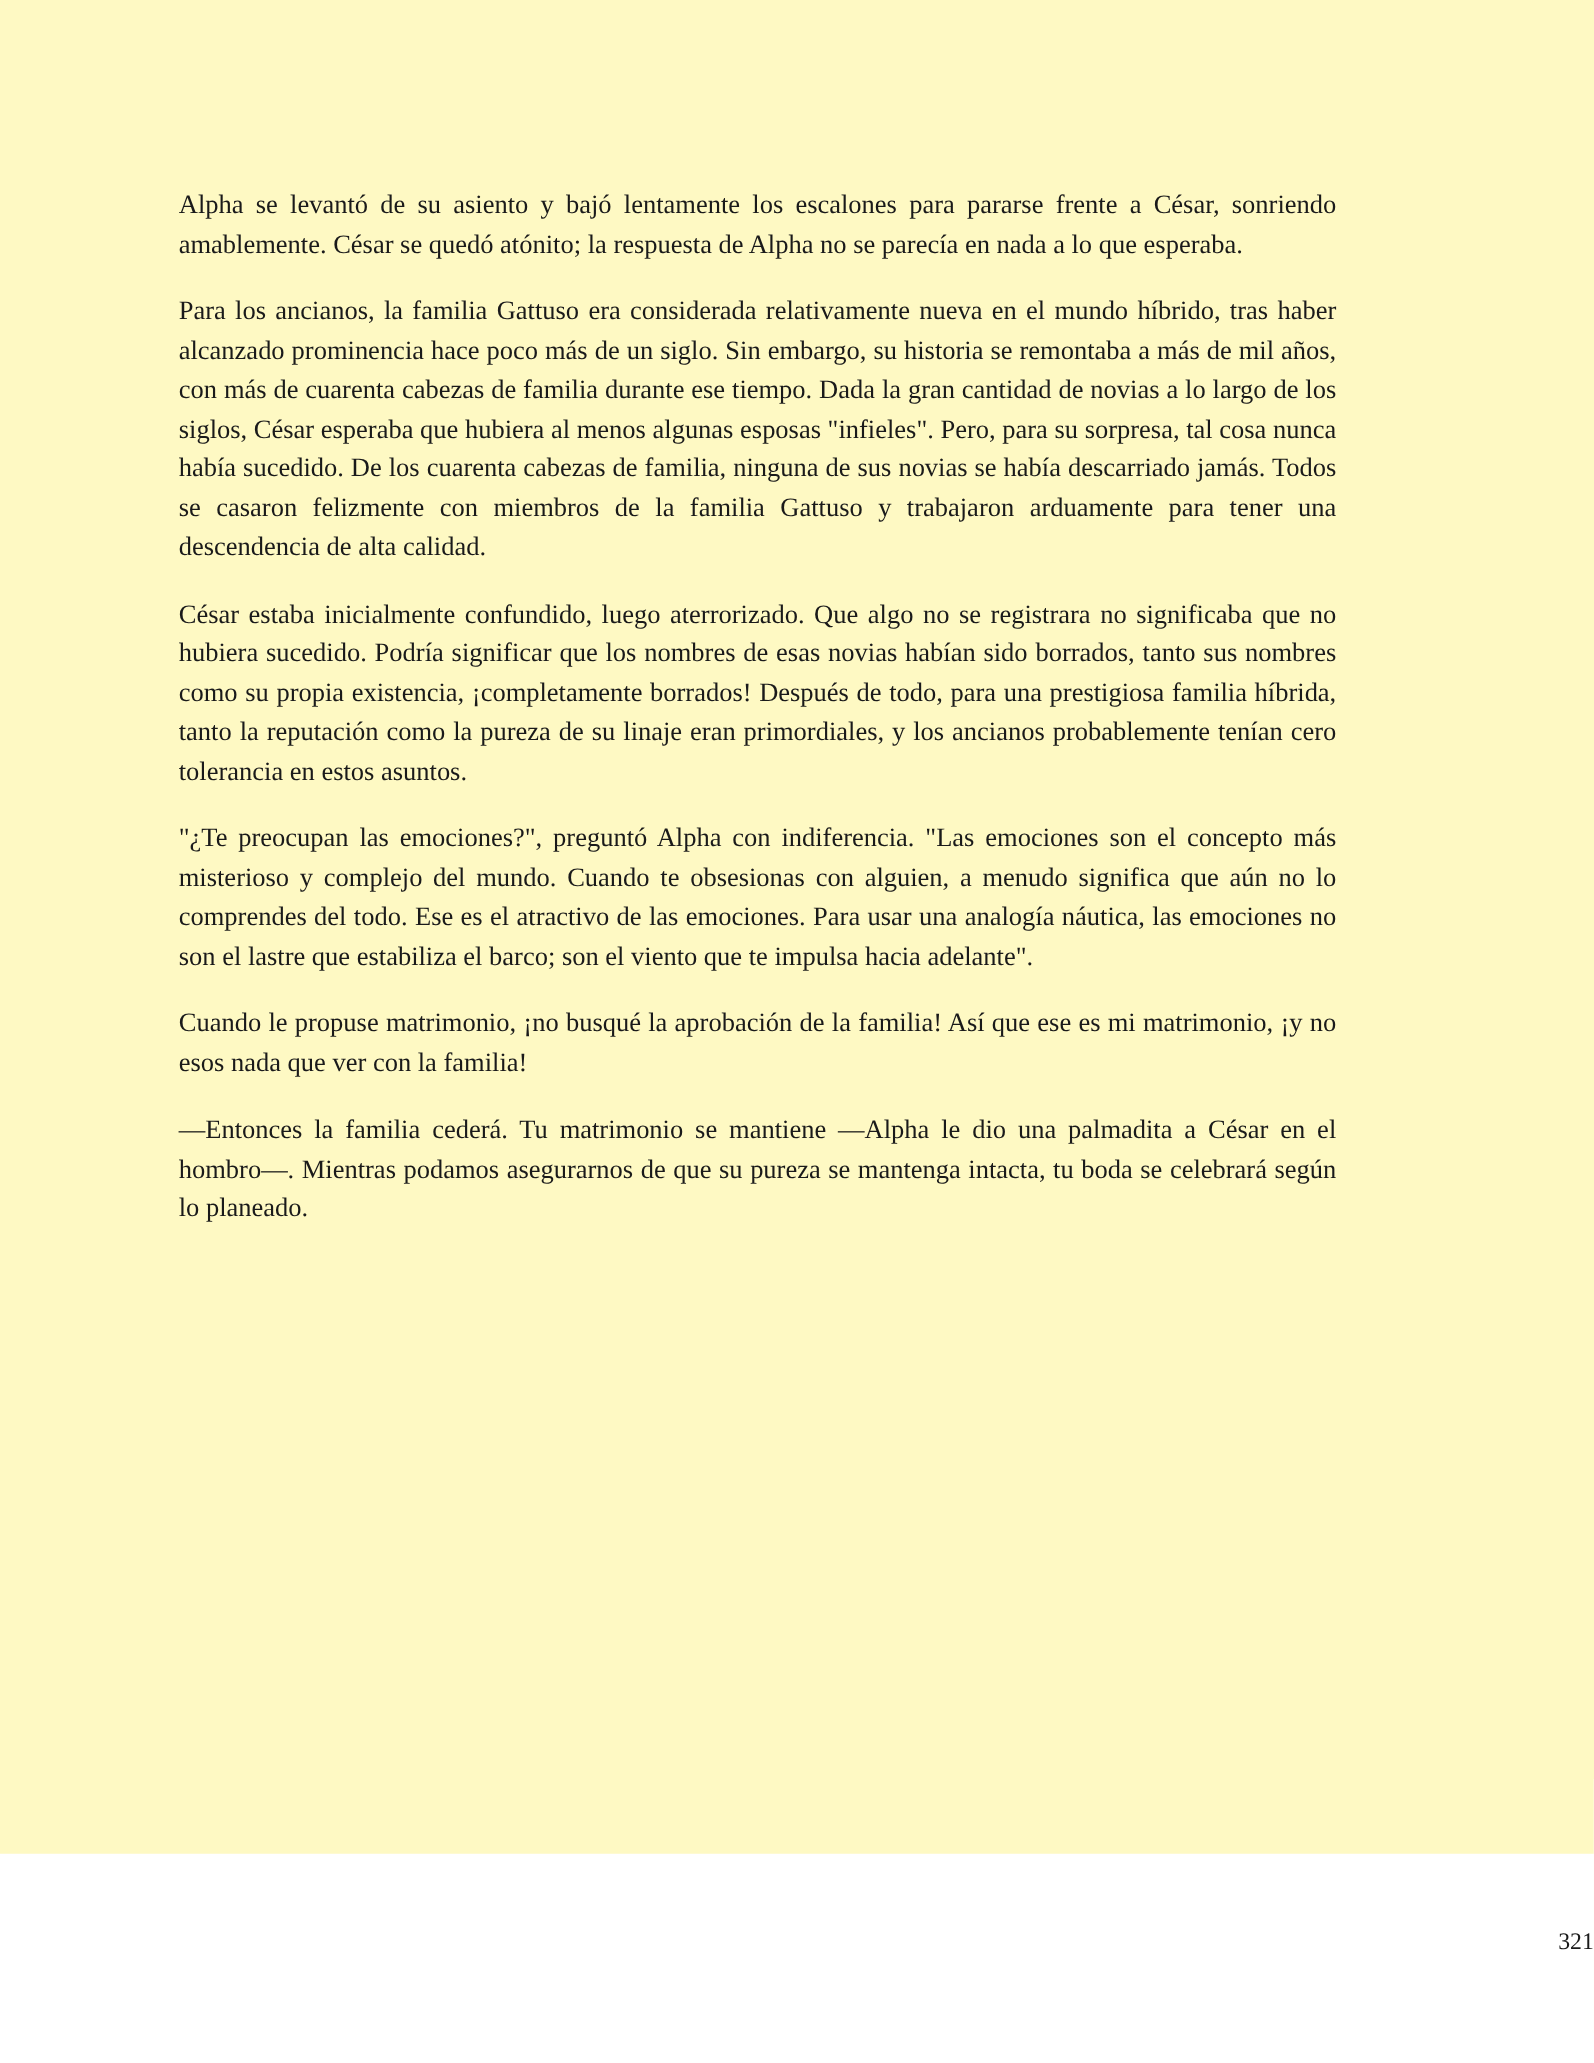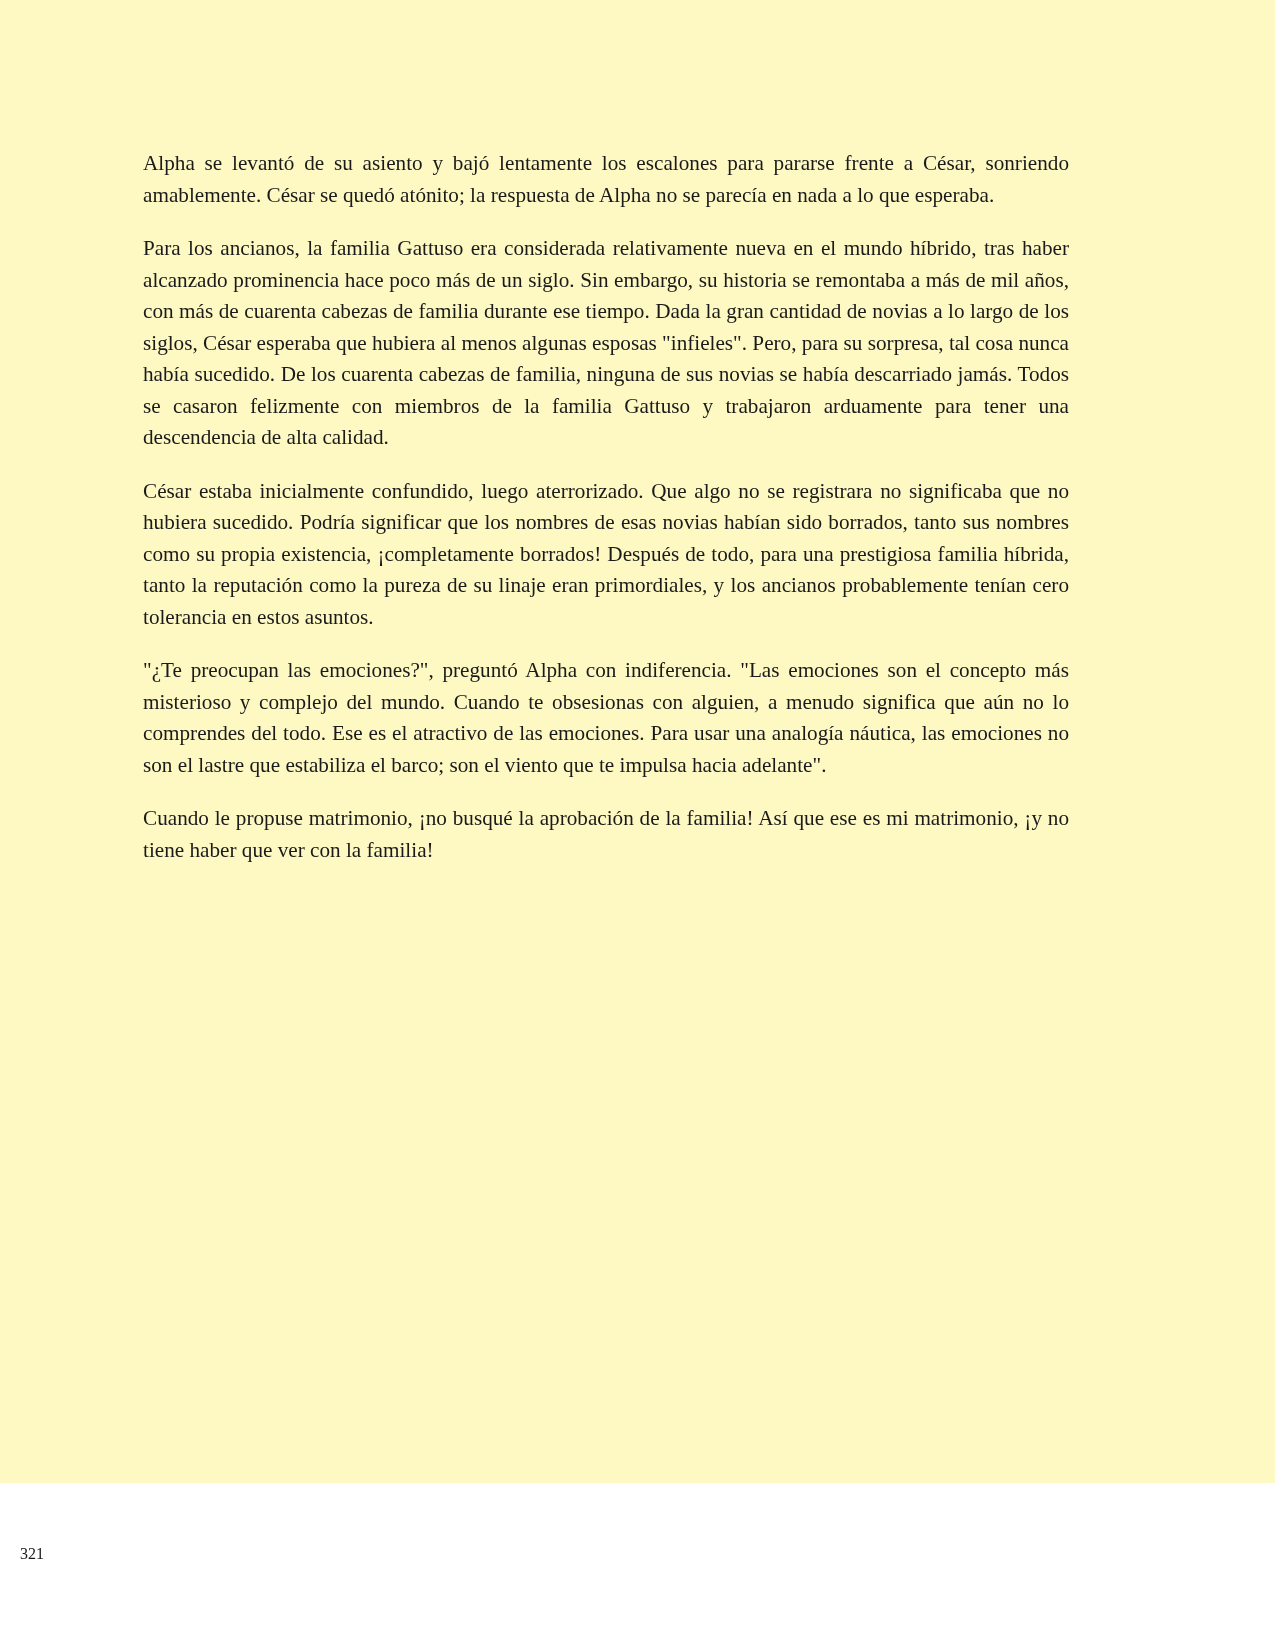--- a/index.html
+++ b/index.html
@@ -33,32 +33,33 @@
       font-size: 21.2px;
       line-height: 31.5px;
       text-align: justify;
       hyphens: none;
     }
     .page-number {
       position: absolute;
       left: 0;
       width: 1275px;
       top: 1540px;
-      text-align: left;
-      font-size: 16px;
+      text-align: right;
+      font-size: 19px;
       line-height: 28px;
       padding-left: 20px;
       box-sizing: border-box;
     }
   </style>
 </head>
 <body>
 
 <div class="page">
   <div class="text-body">
     <p class="paragraph">Alpha se levantó de su asiento y bajó lentamente los escalones para pararse frente a César, sonriendo amablemente. César se quedó atónito; la respuesta de Alpha no se parecía en nada a lo que esperaba.</p>
     <p class="paragraph">Para los ancianos, la familia Gattuso era considerada relativamente nueva en el mundo híbrido, tras haber alcanzado prominencia hace poco más de un siglo. Sin embargo, su historia se remontaba a más de mil años, con más de cuarenta cabezas de familia durante ese tiempo. Dada la gran cantidad de novias a lo largo de los siglos, César esperaba que hubiera al menos algunas esposas "infieles". Pero, para su sorpresa, tal cosa nunca había sucedido. De los cuarenta cabezas de familia, ninguna de sus novias se había descarriado jamás. Todos se casaron felizmente con miembros de la familia Gattuso y trabajaron arduamente para tener una descendencia de alta calidad.</p>
     <p class="paragraph">César estaba inicialmente confundido, luego aterrorizado. Que algo no se registrara no significaba que no hubiera sucedido. Podría significar que los nombres de esas novias habían sido borrados, tanto sus nombres como su propia existencia, ¡completamente borrados! Después de todo, para una prestigiosa familia híbrida, tanto la reputación como la pureza de su linaje eran primordiales, y los ancianos probablemente tenían cero tolerancia en estos asuntos.</p>
     <p class="paragraph">"¿Te preocupan las emociones?", preguntó Alpha con indiferencia. "Las emociones son el concepto más misterioso y complejo del mundo. Cuando te obsesionas con alguien, a menudo significa que aún no lo comprendes del todo. Ese es el atractivo de las emociones. Para usar una analogía náutica, las emociones no son el lastre que estabiliza el barco; son el viento que te impulsa hacia adelante".</p>
-    <p class="paragraph">Cuando le propuse matrimonio, ¡no busqué la aprobación de la familia! Así que ese es mi matrimonio, ¡y no tiene haber que ver con la familia!</p>
+    <p class="paragraph">Cuando le propuse matrimonio, ¡no busqué la aprobación de la familia! Así que ese es mi matrimonio, ¡y no esos nada que ver con la familia!</p>
+    <p class="paragraph">—Entonces la familia cederá. Tu matrimonio se mantiene —Alpha le dio una palmadita a César en el hombro—. Mientras podamos asegurarnos de que su pureza se mantenga intacta, tu boda se celebrará según lo planeado.</p>
   </div>
   <div class="page-number">321</div>
 </div>
 
 </body></html>

